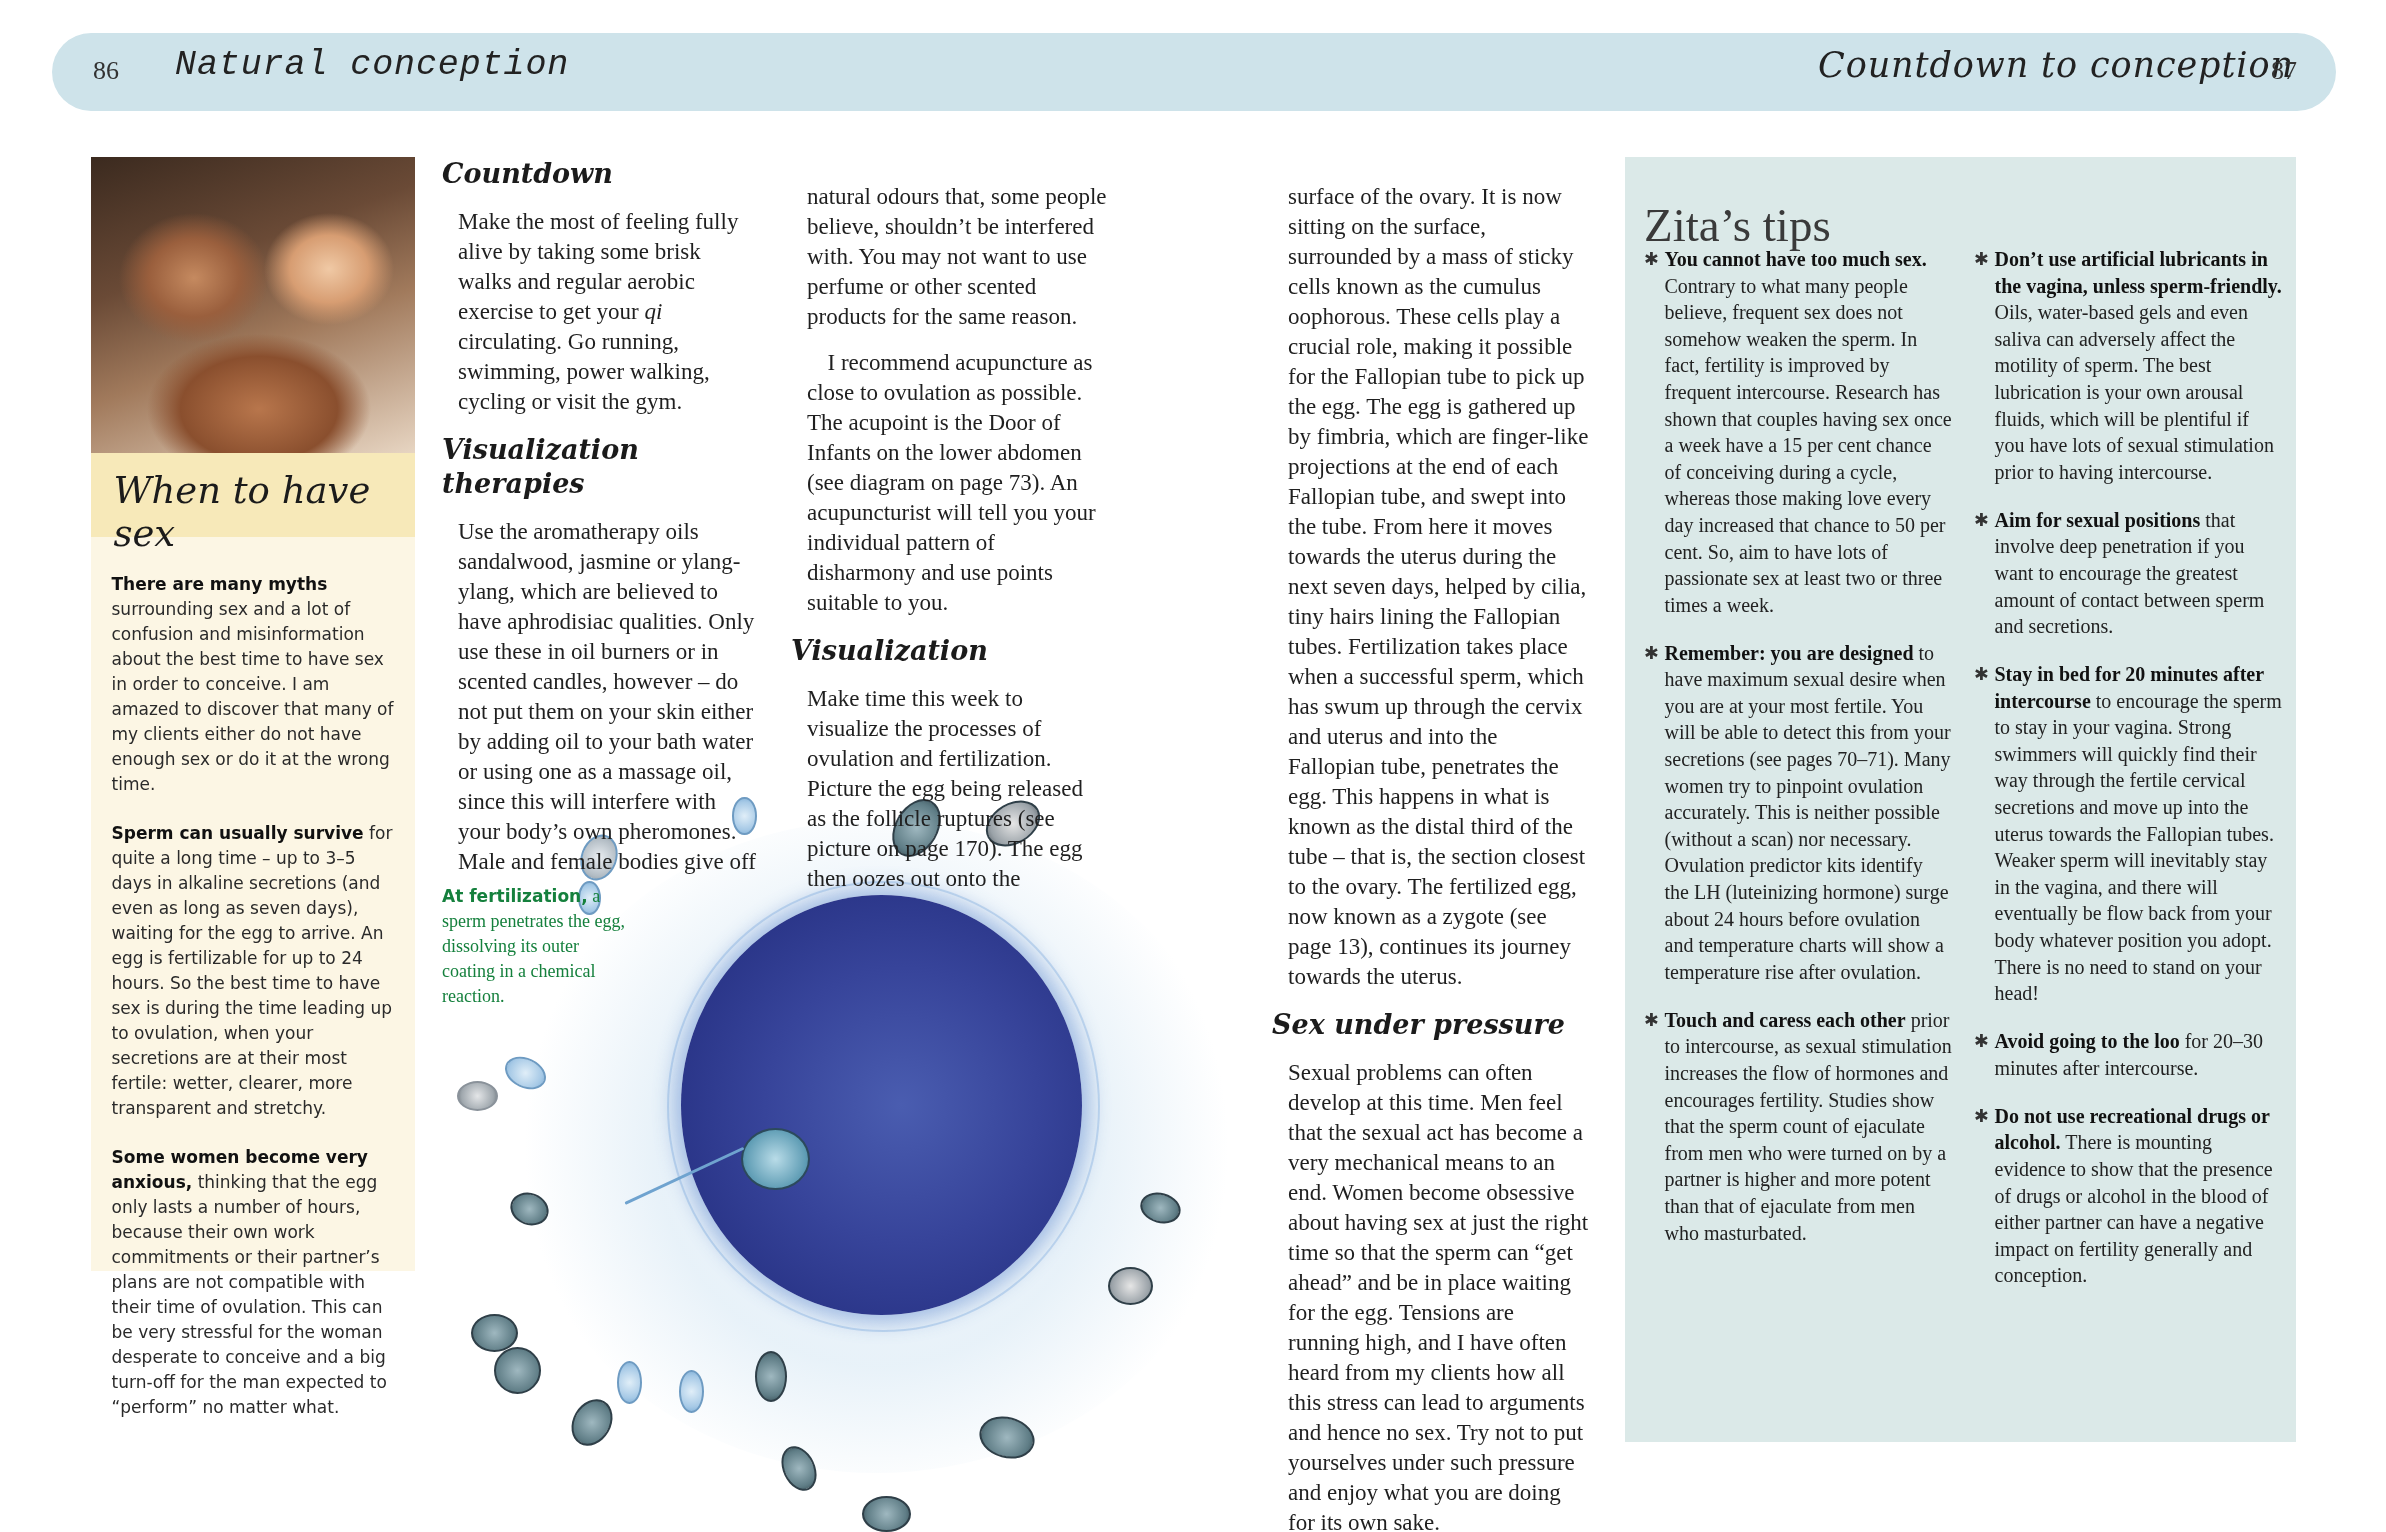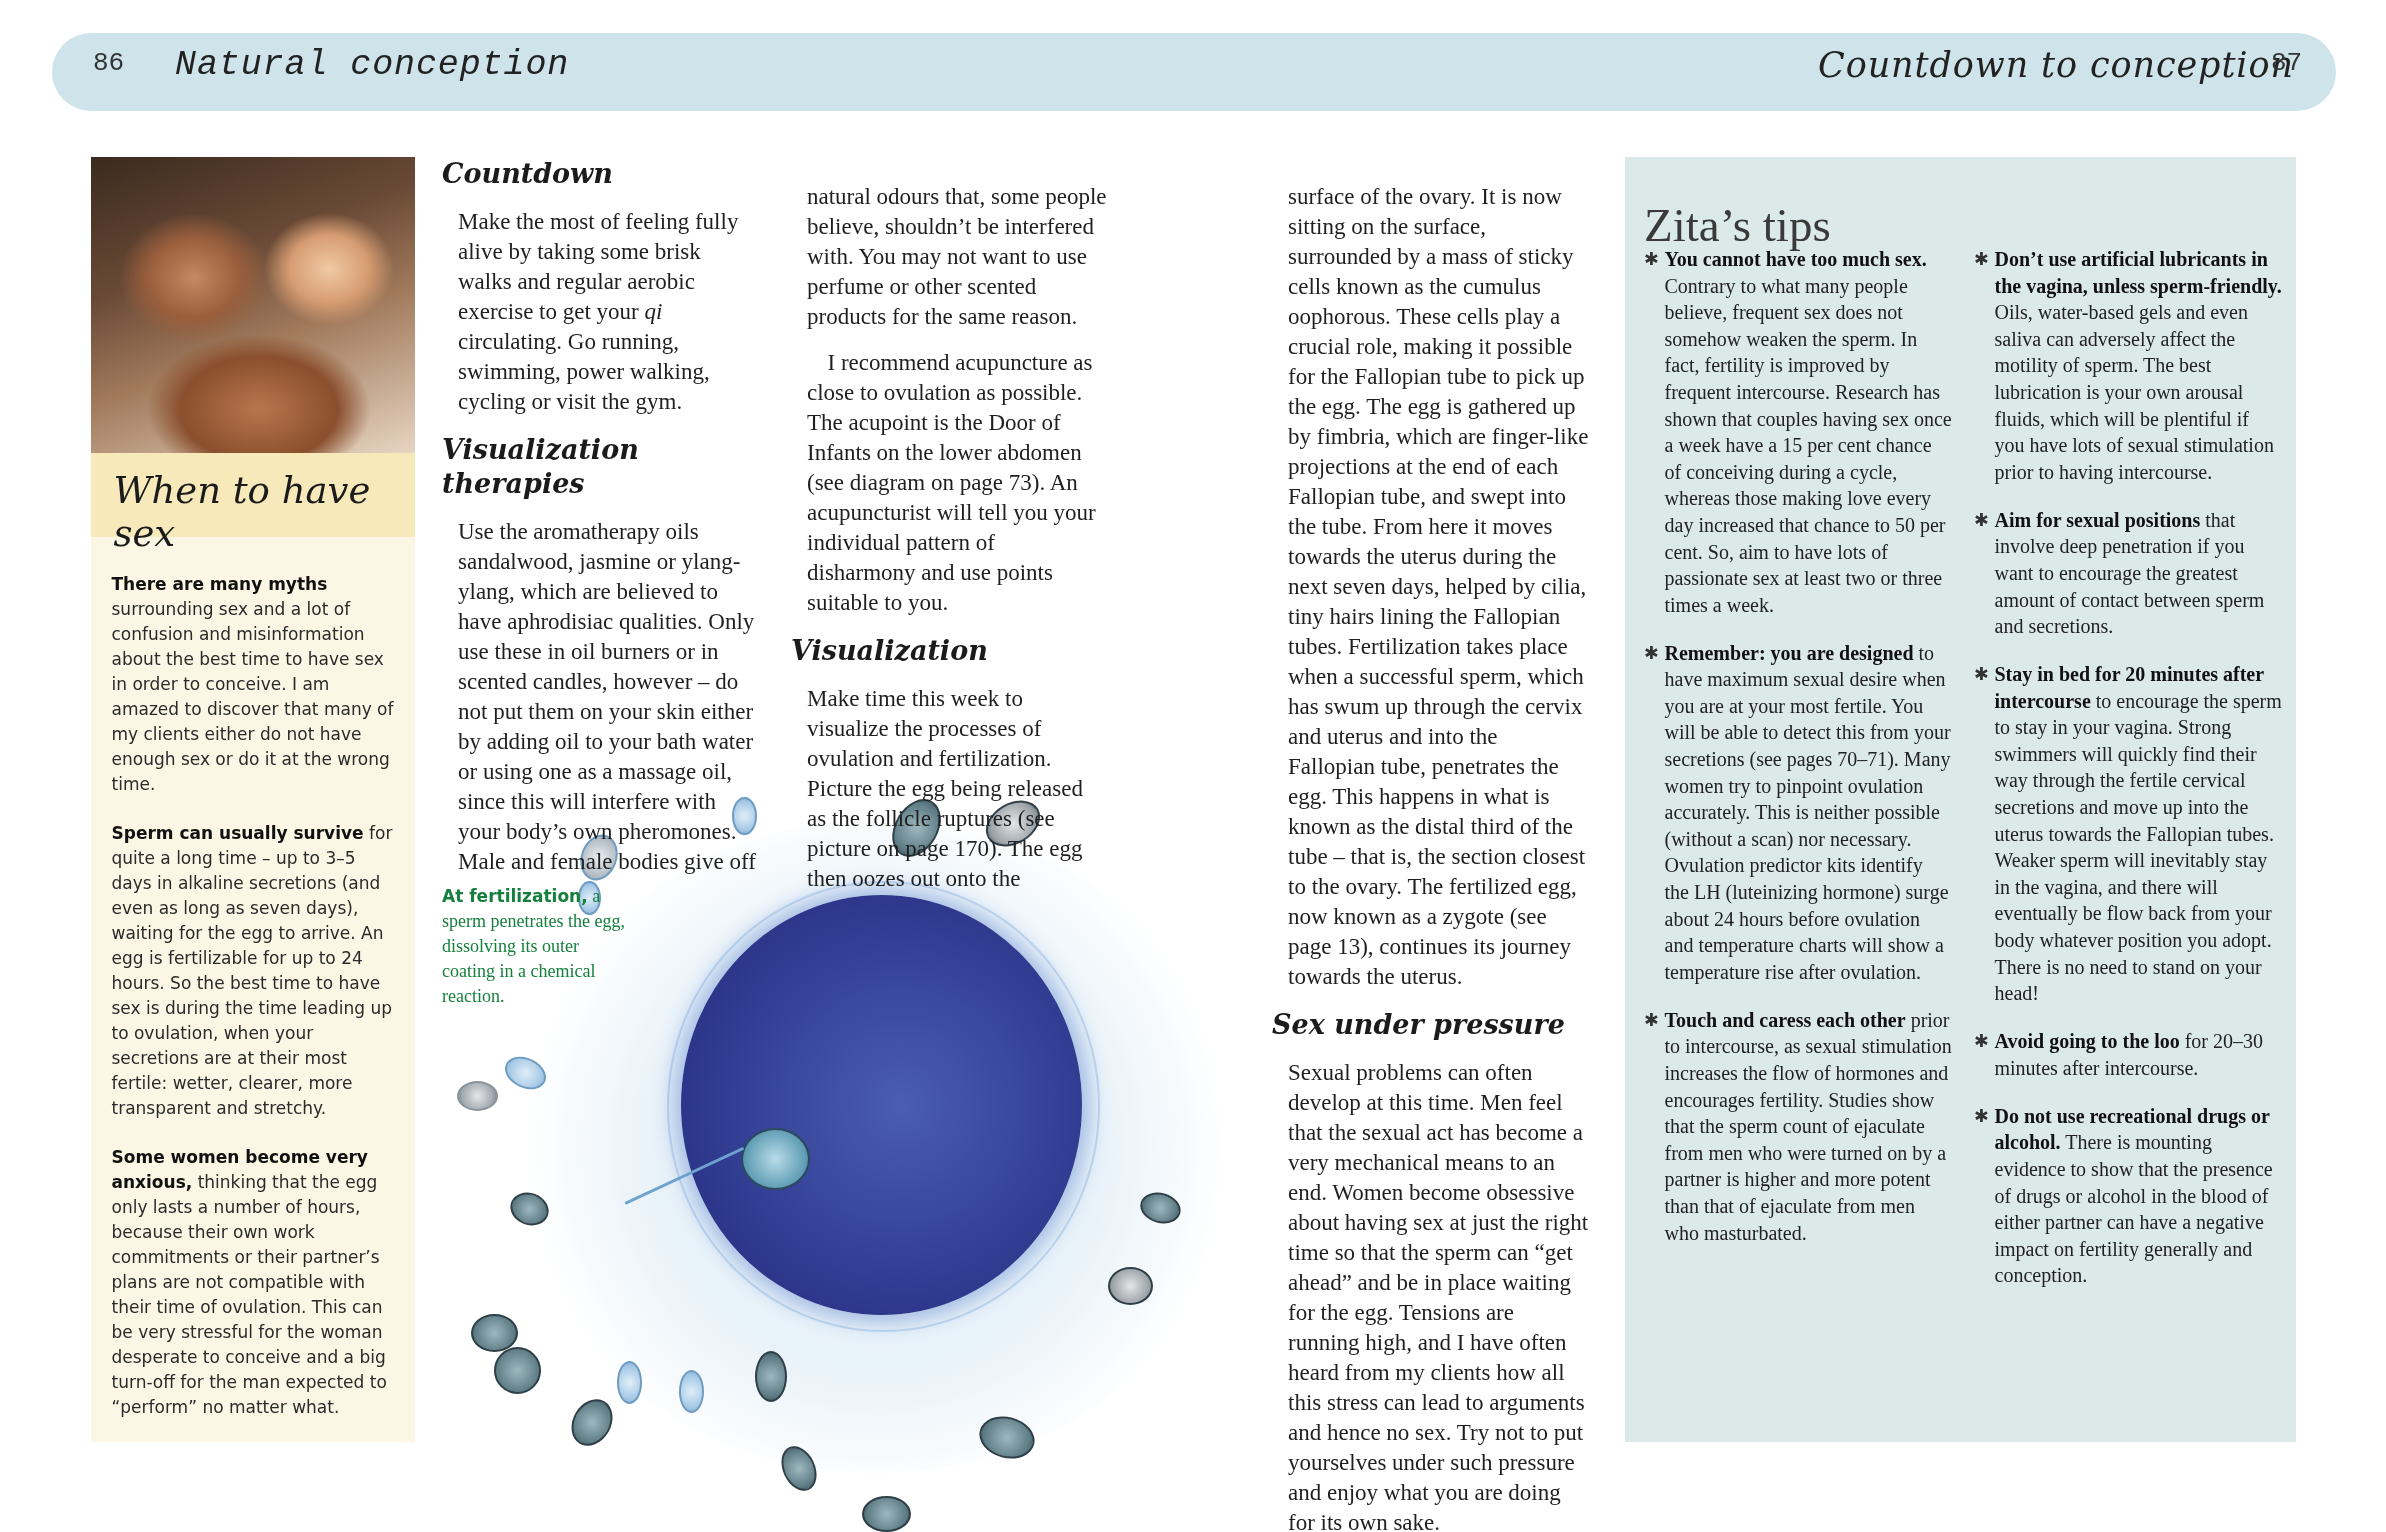--- a/index.html
+++ b/index.html
@@ -2,28 +2,28 @@
 <html style="font-size:15px"><head>
 <meta charset="utf-8">
 <style>
   html, body { margin:0; padding:0; }
   body { width:2387px; height:1533px; background:#ffffff; position:relative; overflow:hidden;
          font-family:"Liberation Serif", serif; color:#1e1e1e; }
 
   
   .band { position:absolute; left:52px; top:33px; width:2284px; height:78px; background:#cee3ea;
           border-radius:39px; }
-  .pnum { position:absolute; top:48px; font-family:Liberation Mono, monospace; font-size:26px; color:#333; }
+  .pnum { position:absolute; top:56px; font-family:Liberation Serif, serif; font-size:26px; color:#333; }
   .pnum.left { left:93px; } .pnum.right { left:2271px; }
   .runhead { position:absolute; top:45px; font-family:"DejaVu Serif", serif; font-style:italic;
              font-size:35px; color:#222; letter-spacing:0.9px; }
   .runhead.left { left:175px;font-family:Liberation Mono, monospace; } .runhead.right { left:1818px; }
 
   
-  .sidebar { position:absolute; left:91px; top:157px; width:324px; height:1285px; background:#fcf6e4; }
+  .sidebar { position:absolute; left:91px; top:157px; width:324px; height:1114px; background:#fcf6e4; }
   .photo { position:absolute; left:0; top:0; width:324px; height:296px;
            background:
             radial-gradient(ellipse 65px 56px at 238px 112px, #f0c9a5 0%, #d79d72 60%, transparent 100%),
             radial-gradient(ellipse 75px 65px at 103px 121px, #c58a60 0%, #9a5f3d 60%, transparent 100%),
             radial-gradient(ellipse 112px 75px at 168px 252px, #b8764c 0%, #8a4f2e 70%, transparent 100%),
             linear-gradient(160deg, #3b2a1f 0%, #6a4a36 35%, #a17a5c 60%, #e7d5c2 100%); }
   .sb-title-band { position:absolute; left:0; top:296px; width:324px; height:84px; background:#f7e9b9; }
   .sb-title { position:absolute; left:22.4px; top:312px; font-family:"DejaVu Serif", serif; font-style:italic;
               font-size:37px; color:#1b1b1b; }
   .sb-body { position:absolute; left:20.5px; top:403px; width:289px; font-family:"DejaVu Sans", sans-serif;

